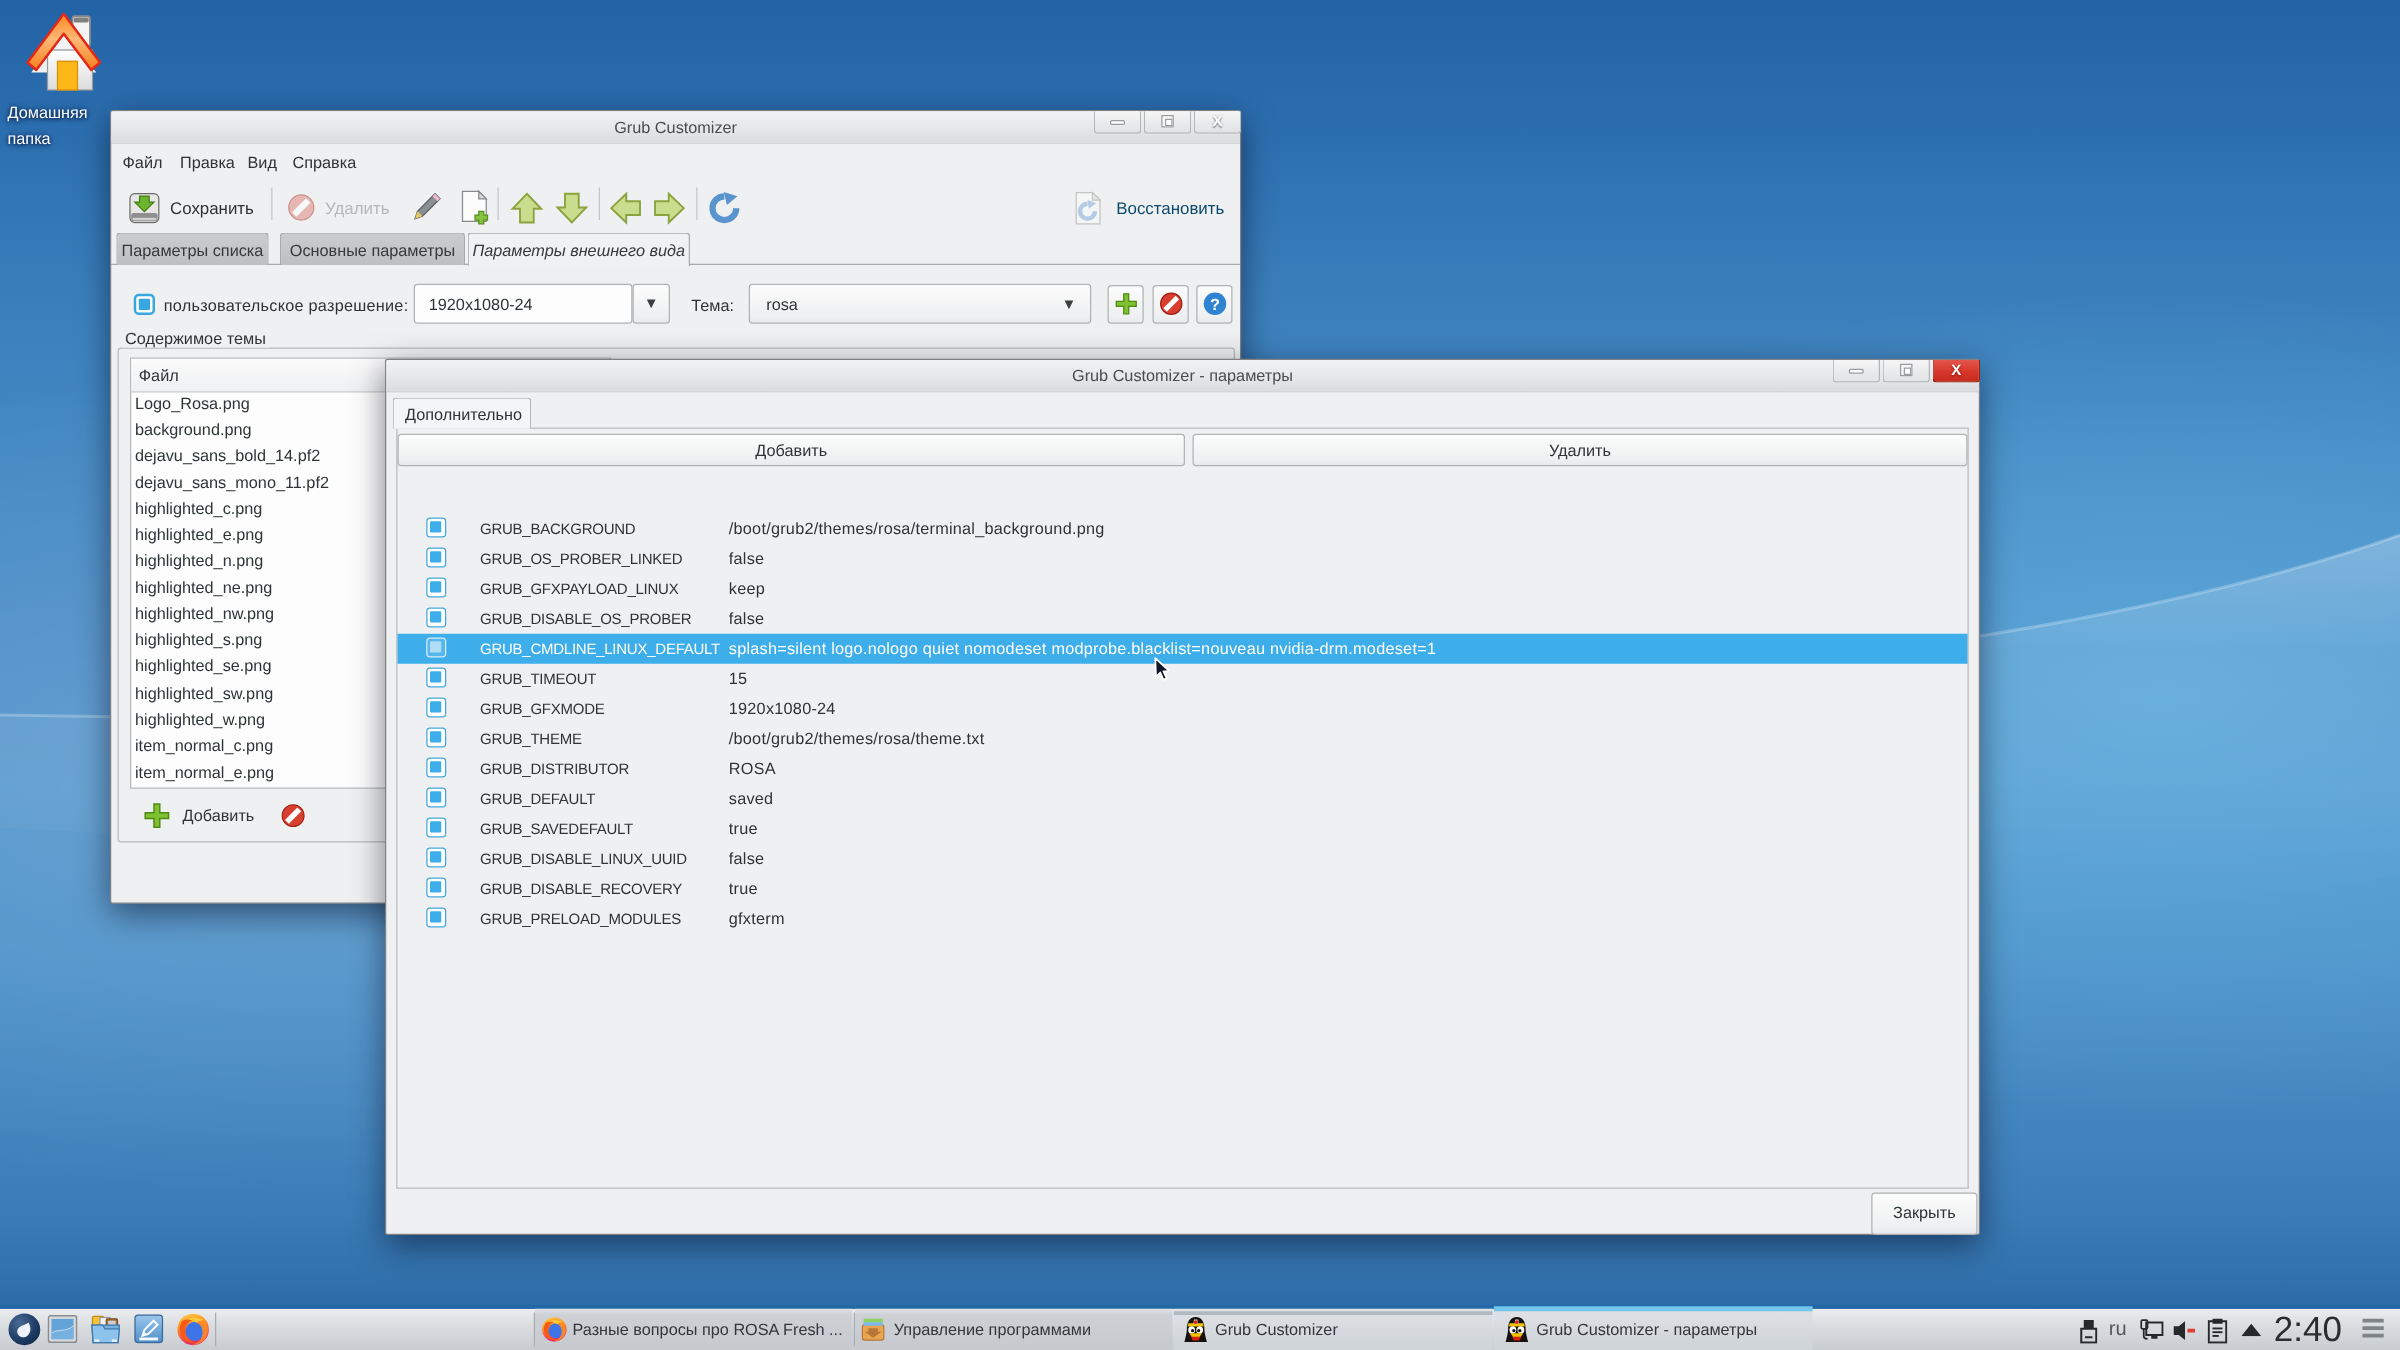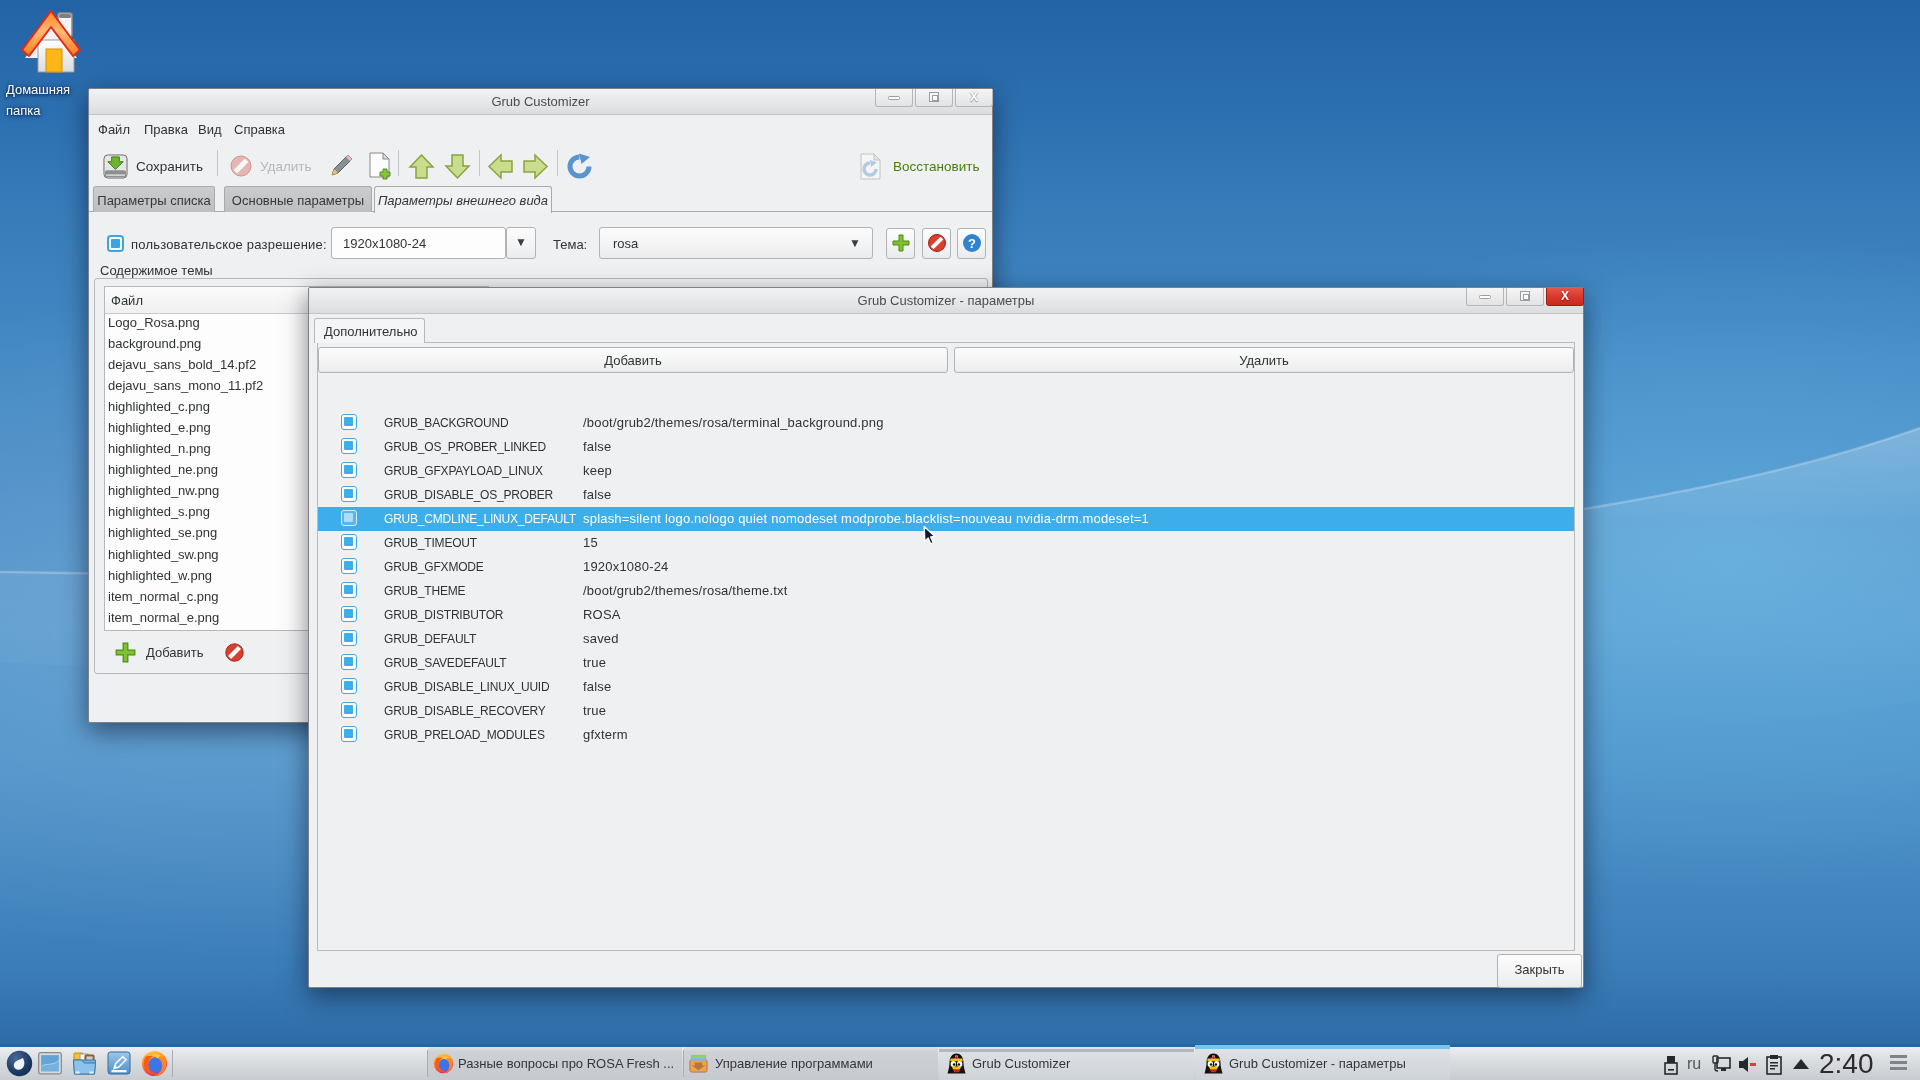--- a/index.html
+++ b/index.html
@@ -163,21 +163,21 @@
   <svg class="abs" style="left:477px;top:64px;" width="27" height="27" viewBox="0 0 27 27">
     <path d="M13.5,4 A9.5,9.5 0 1 0 23,13.5" stroke="#5a94ce" stroke-width="5" fill="none"></path>
     <path d="M13,0.5 L24,4 L15.5,11 Z" fill="#5a94ce"></path>
   </svg>
   <svg class="abs" style="left:770px;top:64px;opacity:0.5;" width="24" height="27" viewBox="0 0 24 27">
     <path d="M2,1 L15,1 L21,7 L21,26 L2,26 Z" fill="#fafafa" stroke="#9a9a9a"></path>
     <path d="M15,1 L15,7 L21,7 Z" fill="#ddd" stroke="#9a9a9a"></path>
     <path d="M11,10 A6,6 0 1 0 17,16" stroke="#7aa8d8" stroke-width="3.5" fill="none"></path>
     <path d="M11,7 L18,9.5 L12,14 Z" fill="#7aa8d8"></path>
   </svg>
-  <div class="abs" style="left:804px;top:70px;color:#4d7c0f;font-size:13.5px;">Восстановить</div>
+  <div class="abs" style="left:804px;top:70px;color:#0c4a6e;font-size:13.5px;">Восстановить</div>
 
   <div class="tabline"></div>
   <div class="tab" style="left:4px;width:122px;">Параметры списка</div>
   <div class="tab" style="left:135px;width:148px;">Основные параметры</div>
   <div class="tab active" style="left:285px;width:178px;">Параметры внешнего вида</div>
 
   <div class="cb" style="left:18px;top:146px;"></div>
   <div class="abs" style="left:42px;top:148px;letter-spacing:0.2px;">пользовательское разрешение:</div>
   <div class="field" style="left:242px;top:138px;width:175px;height:32px;">
       <span style="position:absolute;left:11px;top:8px;">1920x1080-24</span>

